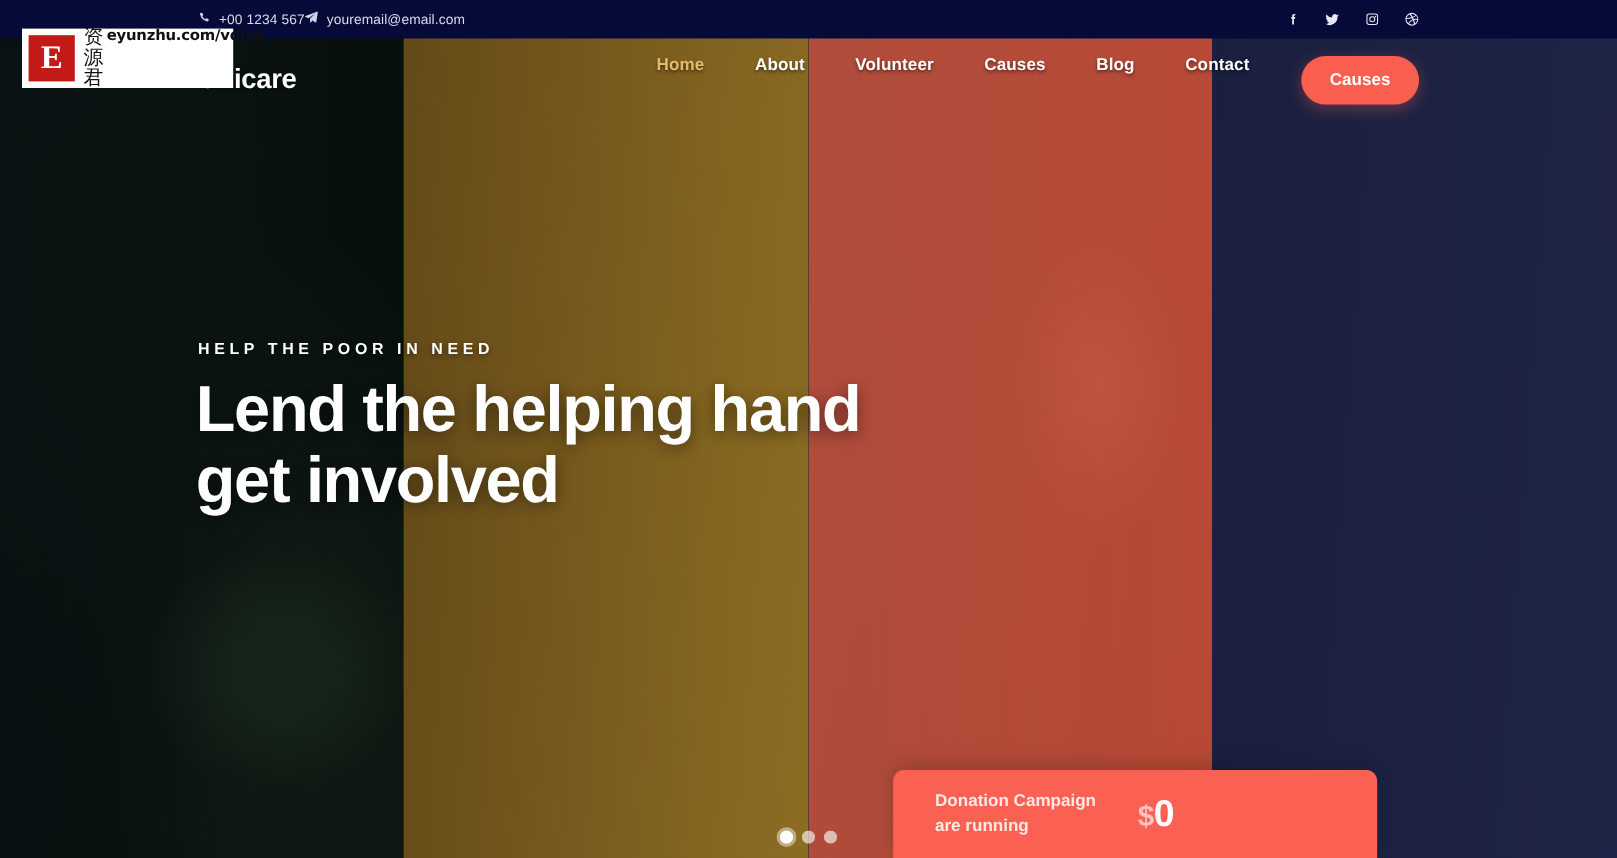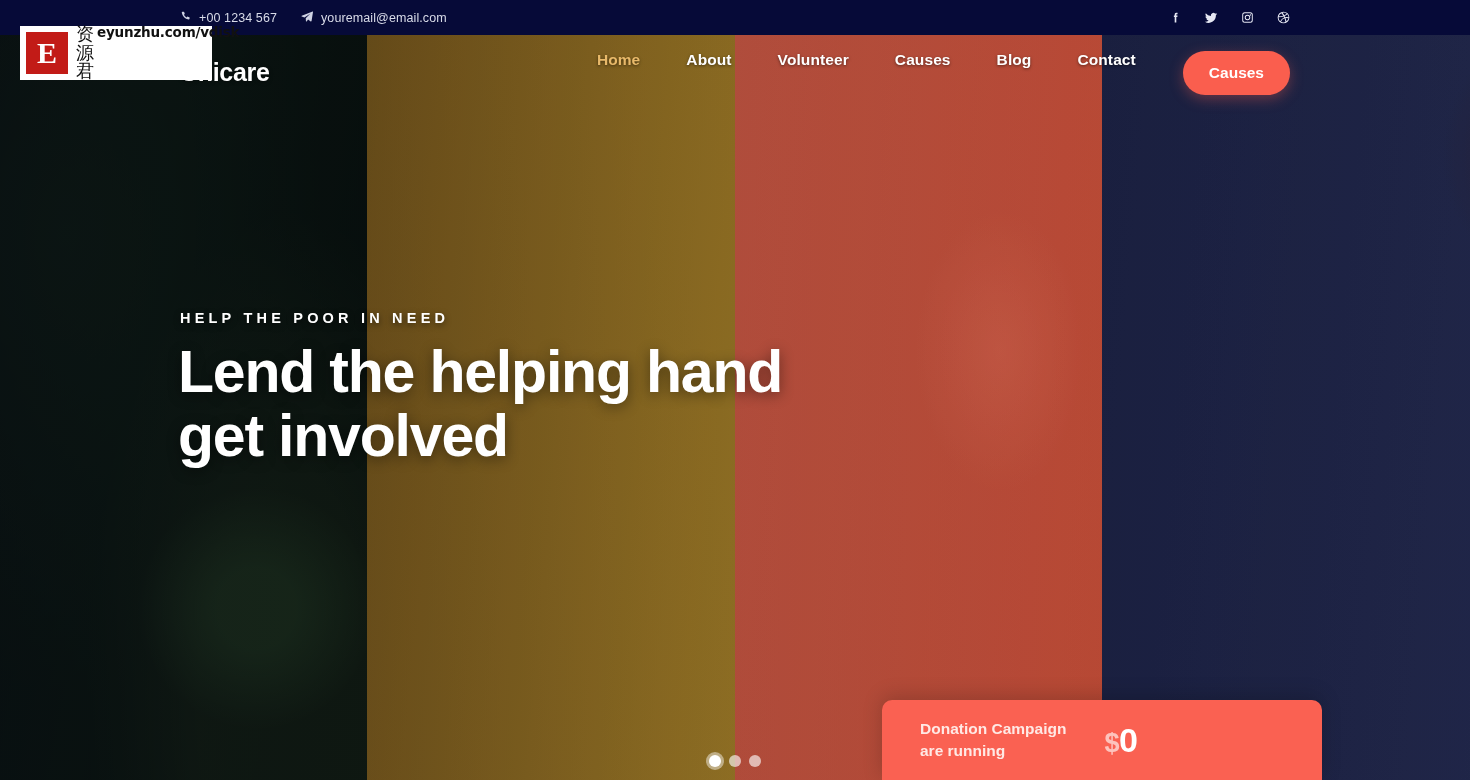--- a/index.html
+++ b/index.html
@@ -69,21 +69,21 @@
     background:linear-gradient(90deg, rgba(10,12,30,.40) 0%, rgba(10,12,30,.20) 45%, rgba(10,12,30,.08) 100%);
     pointer-events:none;
   }
 
   
   .topbar {
     position:absolute; top:0; left:0; right:0; height:35px; z-index:12;
     background:#060a38; display:flex; align-items:center;
     padding:0 180px 0 180px; color:#d8dbe8; font-size:12.5px;
   }
-  .tb-left { display:flex; align-items:center; gap:24px; }
+  .tb-left { display:flex; align-items:center; }
   .tb-item { display:flex; align-items:center; gap:8px; white-space:nowrap; letter-spacing:.1px; }
   .tb-item .gl { font-size:11px; color:#cfd3e4; line-height:1; display:inline-block; }
   .tb-right { margin-left:auto; display:flex; align-items:center; gap:22px; }
   .soc { width:14px; height:14px; display:flex; align-items:center; justify-content:center;
          color:#e3e6f2; font-size:13px; line-height:1; cursor:pointer; }
   .soc svg { display:block; fill:#e6e8f3; }
 
   
   .nav {
     position:absolute; top:35px; left:0; right:0; height:75px; z-index:11;
@@ -140,21 +140,21 @@
 
   
   .dots { position:absolute; left:0; right:0; top:755px; z-index:8;
           display:flex; justify-content:center; gap:8px; }
   .dot { width:12px; height:12px; border-radius:50%; background:rgba(255,255,255,.62);
          cursor:pointer; border:2px solid transparent; }
   .dot.active { background:#fff; box-shadow:0 0 0 3px rgba(255,255,255,.45); }
 
   
   .donation-card {
-    position:absolute; left:882px; top:700px; width:440px; height:80px; z-index:9;
+    position:absolute; left:812px; top:700px; width:440px; height:80px; z-index:9;
     background:#fa6152; border-radius:10px 10px 0 0;
     display:flex; align-items:center; padding:0 38px; gap:38px;
     box-shadow:0 -4px 20px rgba(0,0,0,.18);
   }
   .dc-text { color:#ffe9e5; font-size:15.5px; font-weight:700; line-height:1.45; }
   .dc-amount { color:#fff; font-size:34px; font-weight:700; letter-spacing:-.5px; display:flex; align-items:baseline; }
   .dc-amount .cur { color:rgba(255,255,255,.62); font-size:27px; font-weight:700; }
 
   
   .watermark {

